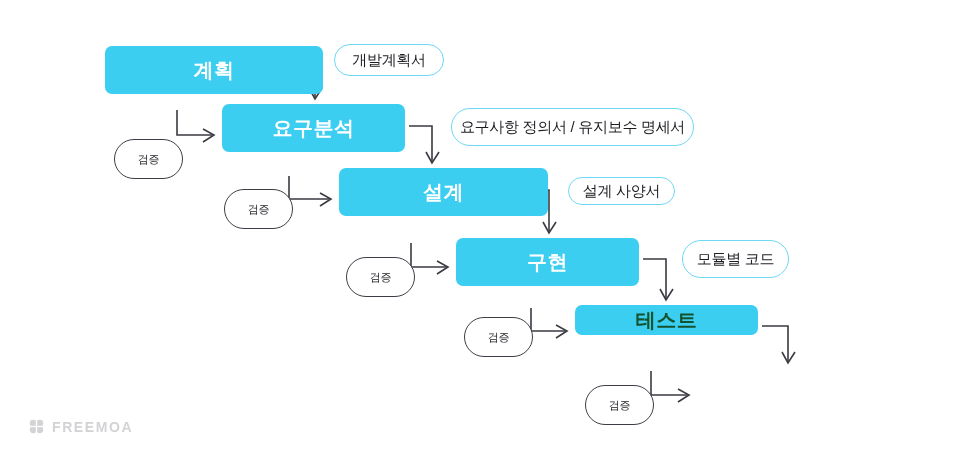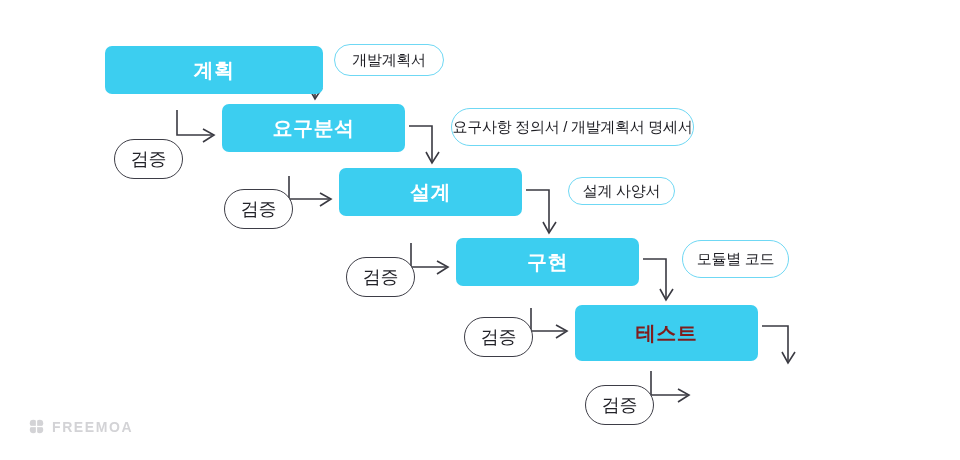--- a/index.html
+++ b/index.html
@@ -26,21 +26,21 @@
 
   
   .verify{
     position:absolute;
     box-sizing:border-box;
     background:#ffffff;
     border:1.4px solid #3d3d46;
     border-radius:999px;
     display:flex;align-items:center;justify-content:center;
     color:#222228;
-    font-size:18px;
+    font-size:11px;
     letter-spacing:-0.2px;
     user-select:none;
   }
 
   
   .doc{
     position:absolute;
     box-sizing:border-box;
     background:#ffffff;
     border:1.6px solid #6fd8f4;
@@ -125,27 +125,27 @@
     </svg>
     <span class="word">FREEMOA</span>
   </div>
 
 <div class="phase" style="background: rgb(60, 206, 240); color: rgb(255, 255, 255); left: 105px; top: 46px; width: 218px; height: 48px;">
       <span>계획</span>
     </div>
     <div class="phase" style="background: rgb(60, 206, 240); color: rgb(255, 255, 255); left: 222px; top: 104px; width: 183px; height: 48px; text-align: right;">
       <span>요구분석</span>
     </div>
-    <div class="phase" style="background: rgb(60, 206, 240); color: rgb(255, 255, 255); left: 339px; top: 168px; width: 183px; height: 48px;">
+    <div class="phase" style="background: rgb(60, 206, 240); color: rgb(255, 255, 255); left: 339px; top: 168px; width: 209px; height: 48px;">
       <span>설계</span>
     </div>
     <div class="phase" style="background: rgb(60, 206, 240); color: rgb(255, 255, 255); left: 456px; top: 238px; width: 183px; height: 48px;">
       <span>구현</span>
     </div>
-    <div class="phase" style="background: rgb(60, 206, 240); color: #7f1d1d; left: 575px; top: 305px; width: 183px; height: 56px;">
+    <div class="phase" style="background: rgb(60, 206, 240); color: #14532d; left: 575px; top: 305px; width: 183px; height: 30px;">
       <span>테스트</span>
     </div>
     <div class="verify" style="border-color: rgb(61, 61, 70); color: rgb(34, 34, 40); left: 114px; top: 139px; width: 69px; height: 40px;">
       <span>검증</span>
     </div>
     <div class="verify" style="border-color: rgb(61, 61, 70); color: rgb(34, 34, 40); left: 224px; top: 189px; width: 69px; height: 40px;">
       <span>검증</span>
     </div>
     <div class="verify" style="border-color: rgb(61, 61, 70); color: rgb(34, 34, 40); left: 346px; top: 257px; width: 69px; height: 40px;">
       <span>검증</span>
@@ -153,21 +153,21 @@
     <div class="verify" style="border-color: rgb(61, 61, 70); color: rgb(34, 34, 40); left: 464px; top: 317px; width: 69px; height: 40px;">
       <span>검증</span>
     </div>
     <div class="verify" style="border-color: rgb(61, 61, 70); color: rgb(34, 34, 40); left: 585px; top: 385px; width: 69px; height: 40px;">
       <span>검증</span>
     </div>
     <div class="doc" style="border-color: rgb(111, 216, 244); color: rgb(28, 28, 34); left: 334px; top: 44px; width: 110px; height: 32px;">
       <span>개발계획서</span>
     </div>
     <div class="doc" style="border-color: rgb(111, 216, 244); color: rgb(28, 28, 34); left: 451px; top: 108px; width: 243px; height: 38px;">
-      <span>요구사항 정의서 / 개발계획서 명세서</span>
+      <span>요구사항 정의서 / 유지보수 명세서</span>
     </div>
     <div class="doc" style="border-color: rgb(111, 216, 244); color: rgb(28, 28, 34); left: 568px; top: 177px; width: 107px; height: 28px;">
       <span>설계 사양서</span>
     </div>
     <div class="doc" style="border-color: rgb(111, 216, 244); color: rgb(28, 28, 34); left: 682px; top: 240px; width: 107px; height: 38px;">
       <span>모듈별 코드</span>
     </div>
   </div>
 
 </body></html>

